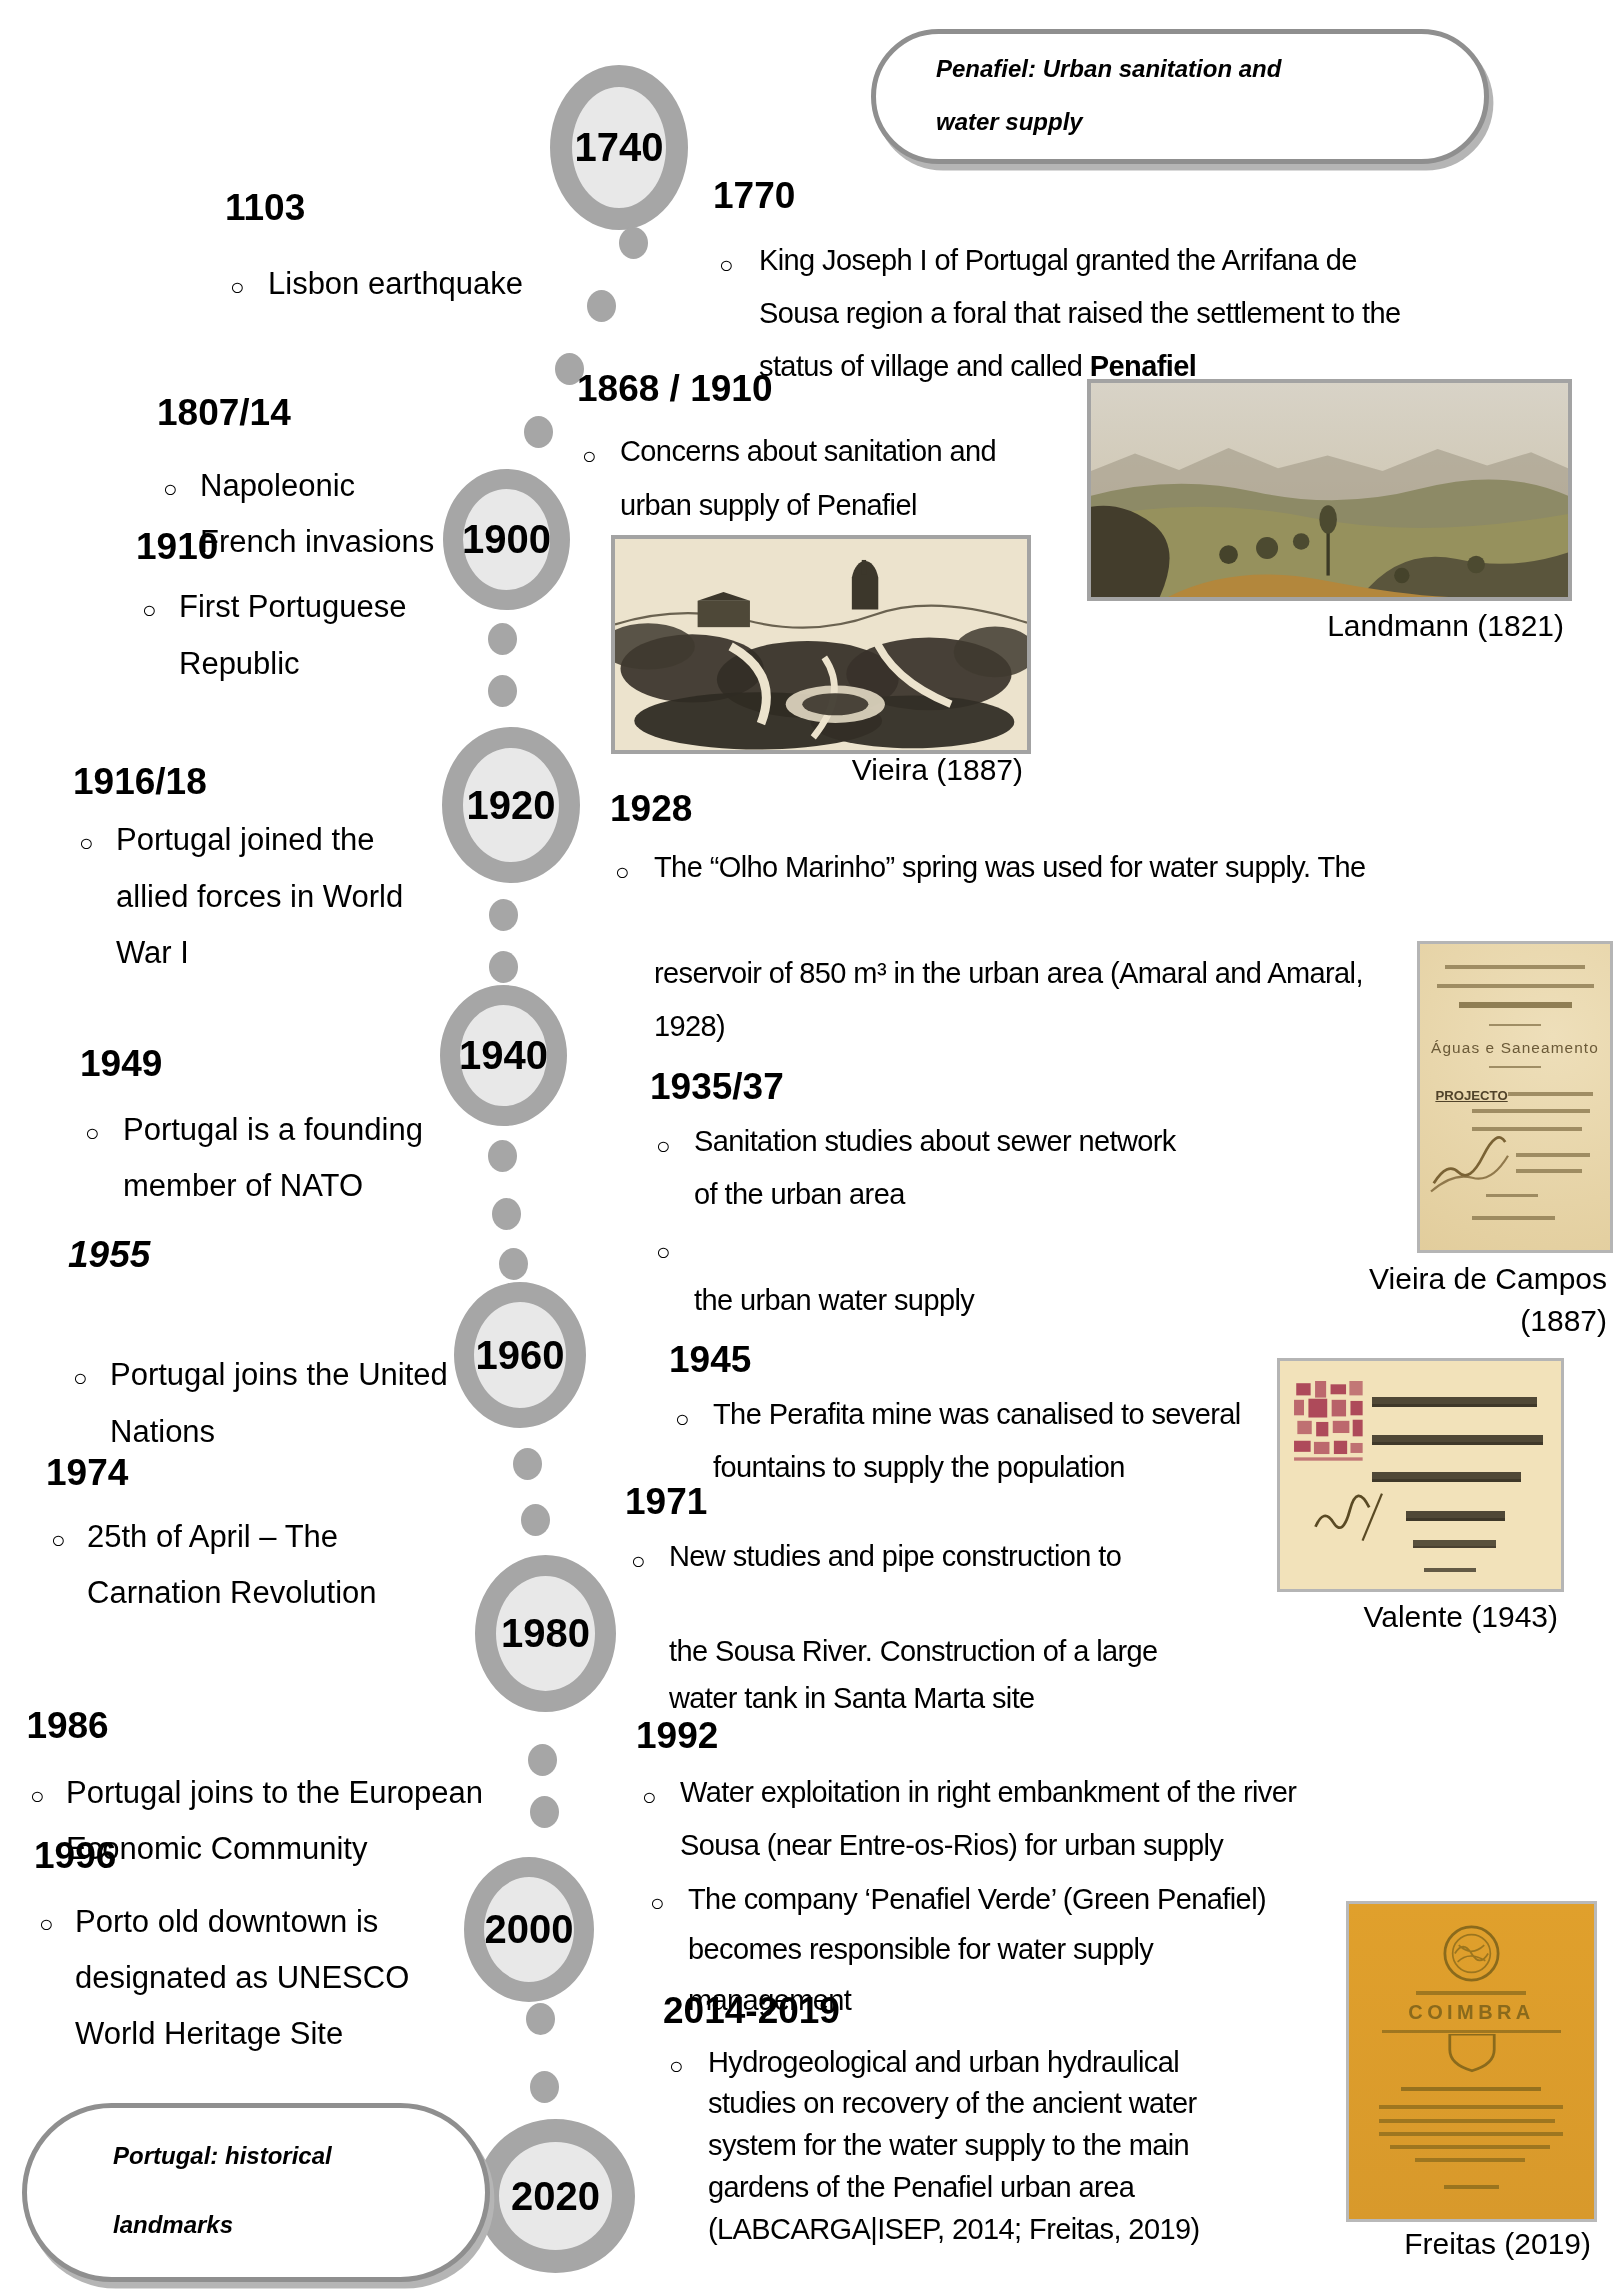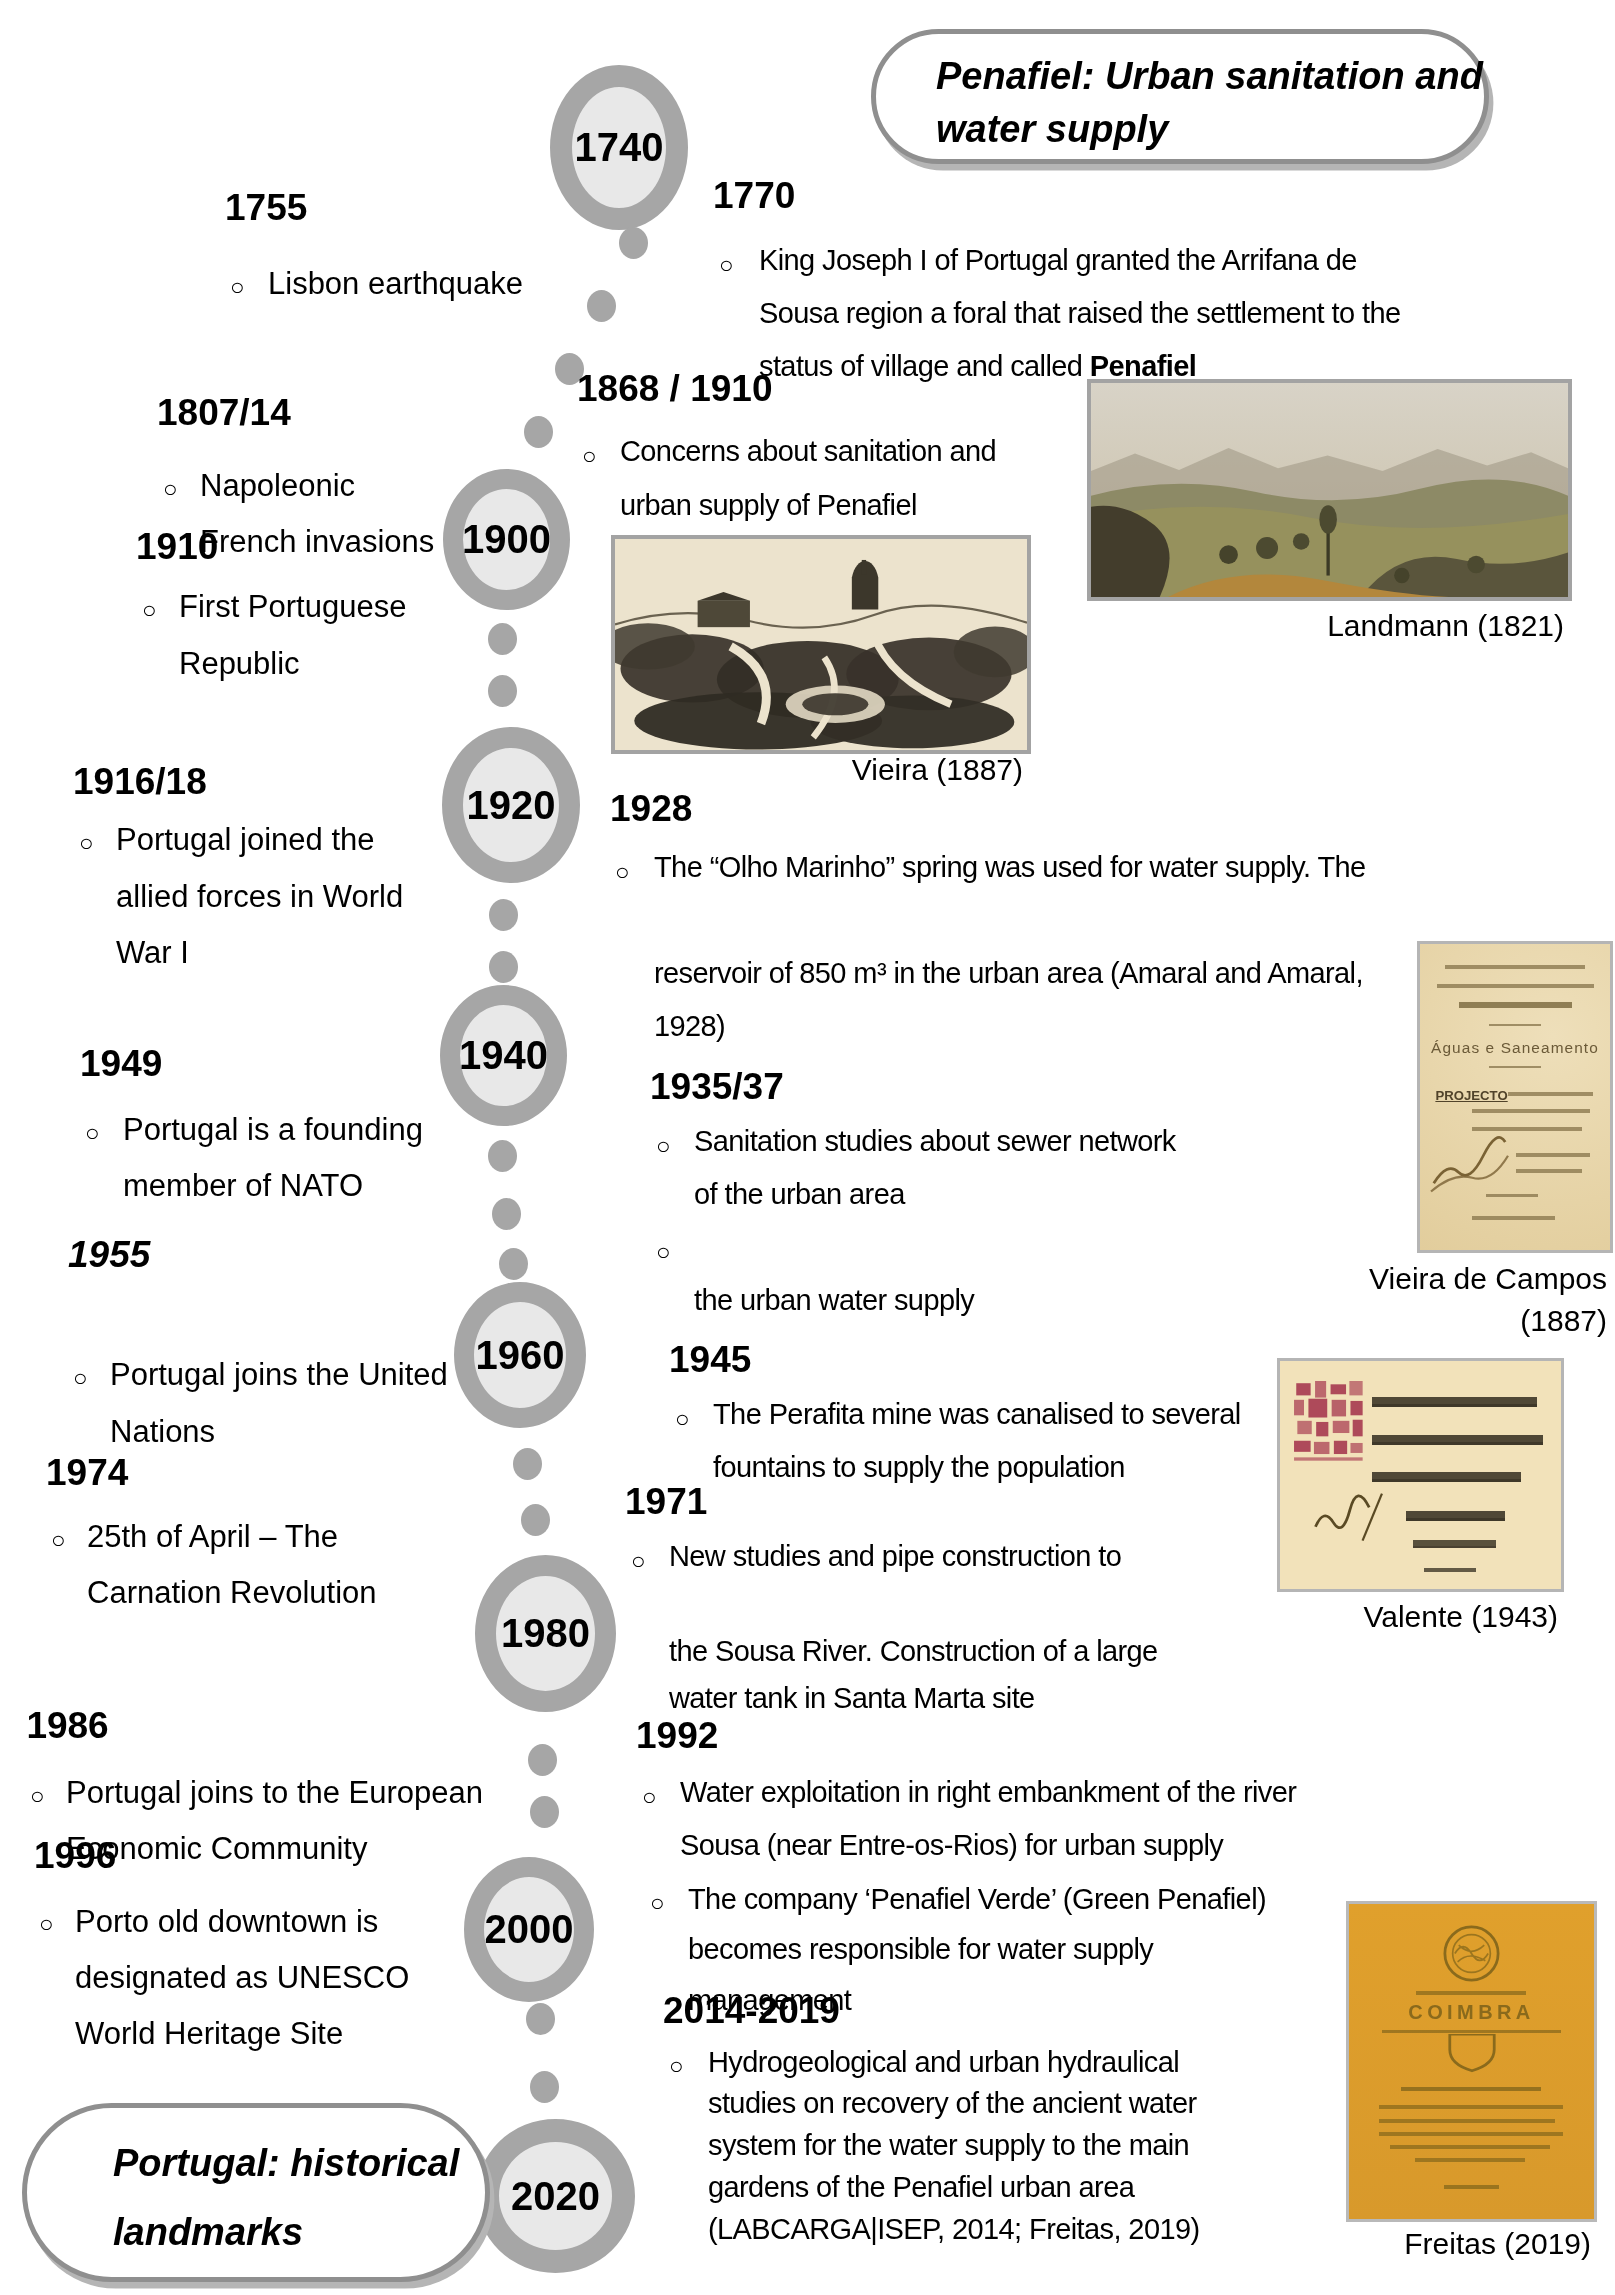--- a/index.html
+++ b/index.html
@@ -21,21 +21,21 @@
     position:absolute;border-radius:50%;box-sizing:border-box;
     background:#e8e8e8;display:flex;align-items:center;justify-content:center;
   }
   .circle span{font-weight:bold;font-size:40px;}
   .dot{position:absolute;border-radius:50%;background:#a6a6a6;}
   
   .roundbox{
     position:absolute;background:#fff;border:5px solid #8f8f8f;border-radius:77px;
     box-shadow:4.4px 6.6px 0 #b5b5b5;box-sizing:border-box;
   }
-  .boxtitle{position:absolute;font-size:38px;font-weight:bold;font-style:italic;white-space:nowrap;}
+  .boxtitle{position:absolute;font-size:24px;font-weight:bold;font-style:italic;white-space:nowrap;}
   
   .fig{position:absolute;border:4.4px solid #a3a3a3;box-sizing:content-box;overflow:hidden;}
   .doc{position:absolute;border:3.3px solid #b5b5b5;box-sizing:content-box;overflow:hidden;}
   .bar{position:absolute;background:#857349;opacity:.75;}
   .docword{position:absolute;color:#6b5a38;}
 </style>
 </head>
 <body>
 
 <div id="slide">
@@ -84,21 +84,21 @@
   <div class="dot" style="left:530px;top:2071px;width:29px;height:32px;"></div>
 
   <div class="roundbox" style="left:871px;top:29px;width:618px;height:135px;"></div>
   <div class="boxtitle" style="left:936px;top:55px;">Penafiel: Urban sanitation and</div>
   <div class="boxtitle" style="left:936px;top:108px;">water supply</div>
 
   <div class="roundbox" style="left:22px;top:2103px;width:468px;height:179px;border-radius:91px;"></div>
   <div class="boxtitle" style="left:113px;top:2142px;">Portugal: historical</div>
   <div class="boxtitle" style="left:113px;top:2211px;">landmarks</div>
 
-  <div class="h" style="left:225px;top:187px;">1755</div>
+  <div class="h" style="left:225px;top:187px;">1103</div>
   <span class="b" style="left:230px;top:275px;">○</span>
   <div class="t" style="left:268px;top:266px;">Lisbon earthquake</div>
 
   <div class="h" style="left:157px;top:392px;">1807/14</div>
   <span class="b" style="left:163px;top:477px;">○</span>
   <div class="t" style="left:200px;top:468px;">Napoleonic</div>
   <div class="t" style="left:200px;top:524px;">French invasions</div>
 
   <div class="h" style="left:136px;top:526px;">1910</div>
   <span class="b" style="left:142px;top:598px;">○</span>

